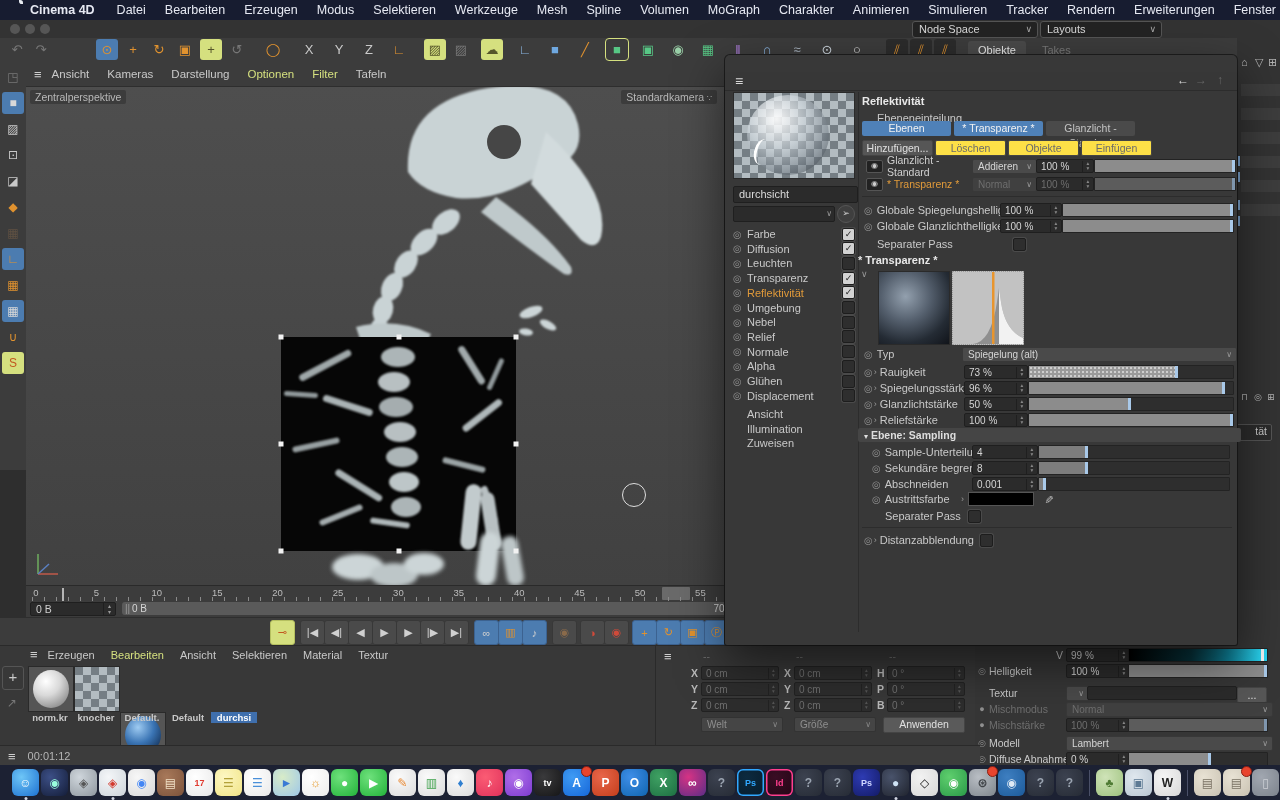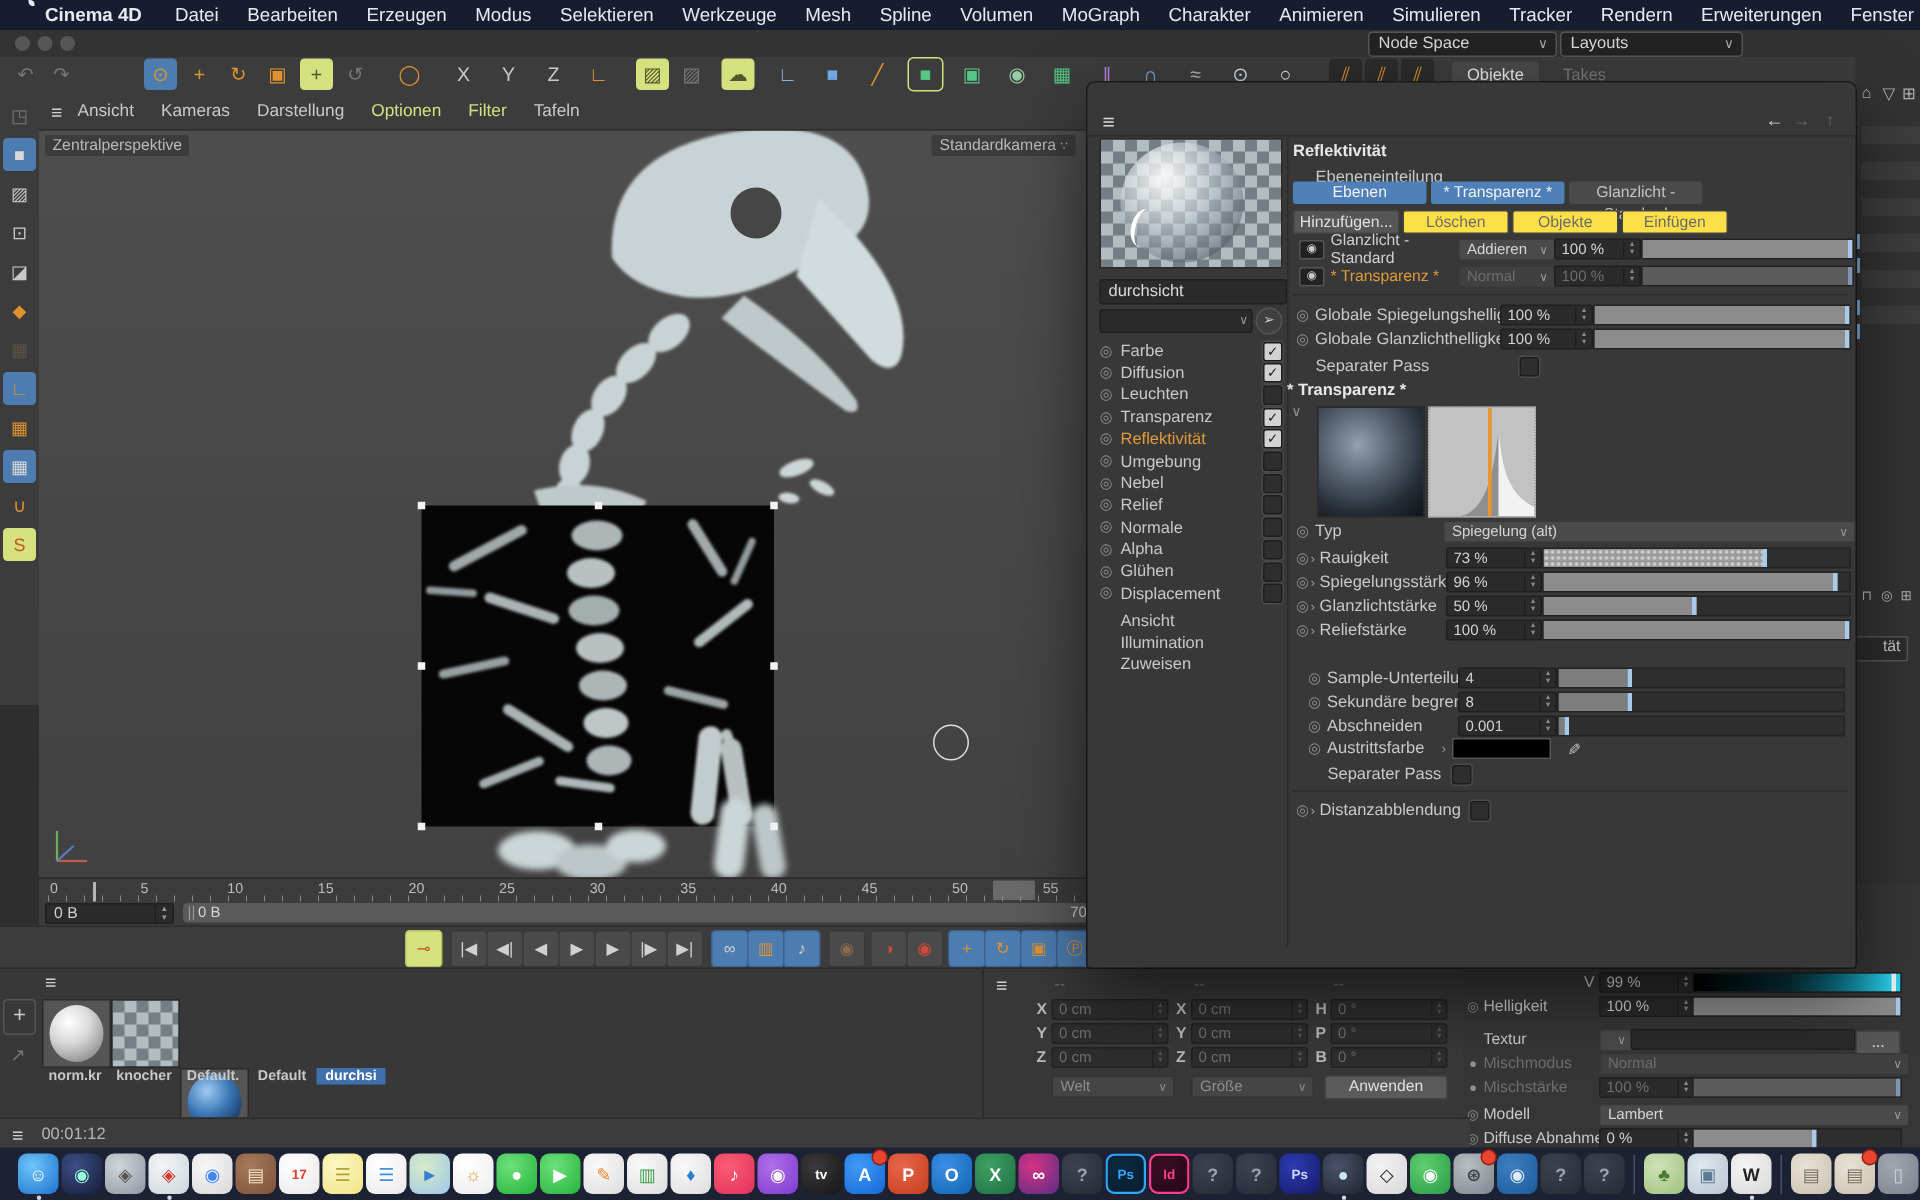--- a/index.html
+++ b/index.html
@@ -406,20 +406,21 @@
       <span class="trb blue" style="left: 632px; color: rgb(224, 146, 47);">+</span>
       <span class="trb blue" style="left: 656px; color: rgb(224, 146, 47);">↻</span>
       <span class="trb blue" style="left: 680px; color: rgb(224, 146, 47);">▣</span>
       <span class="trb blue" style="left: 704px; color: rgb(224, 146, 47);">Ⓟ</span>
       <span class="trb " style="left: 728px; color: rgb(224, 146, 47);">⠿</span>
     </div>
 
   <div id="matmgr" class="r">
     <div id="mmmenu">
       <span class="h">≡</span>
+      <span id="mm-items"><span class="vi">Erzeugen</span><span class="vi hl">Bearbeiten</span><span class="vi">Ansicht</span><span class="vi">Selektieren</span><span class="vi">Material</span><span class="vi">Textur</span></span>
     </div>
     <div id="mmplus">+</div>
     <div id="mmarrow">↗</div>
     <div id="mm-thumbs">
         <div class="mthumb sphw sphw" style="left: 28px;"></div>
         <div class="mlabel" style="left: 27px;">norm.kr</div>
         <div class="mthumb checker" style="left: 74px;"></div>
         <div class="mlabel" style="left: 73px;">knocher</div>
         <div class="mthumb sphb sphw" style="left: 120px;"></div>
         <div class="mlabel" style="left: 119px;">Default.</div>
@@ -831,20 +832,22 @@
           <span class="mfield" style="position: absolute; left: 100px; width: 58px;">
             <span>100 %</span>
             <span class="ar">▴<br>▾</span>
           </span>
           <span class="sl" style="position: absolute; left: 164px; width: 204px;">
             <span class="f" style="width:100%"></span>
             <span class="k" style="left:calc(100% - 3px)"></span>
           </span>
         </div>
       </div>
+    <div class="shead" style="top:373px">
+      <span style="font-size:8px">▾</span> <span>Ebene: Sampling</span></div>
     <div id="samp-rows">
         <div class="mr" style="top: 390px; left: 147px; width: 360px;">
           <span class="rd">◎</span>
           <span style="margin-left: 4px;">Sample-Unterteilung</span>
           <span class="mfield" style="position: absolute; left: 100px; width: 60px;">
             <span>4</span>
             <span class="ar">▴<br>▾</span>
           </span>
           <span class="sl" style="position: absolute; left: 166px; width: 190px;">
             <span class="f" style="width:24%;background:#7d7d7d"></span>

